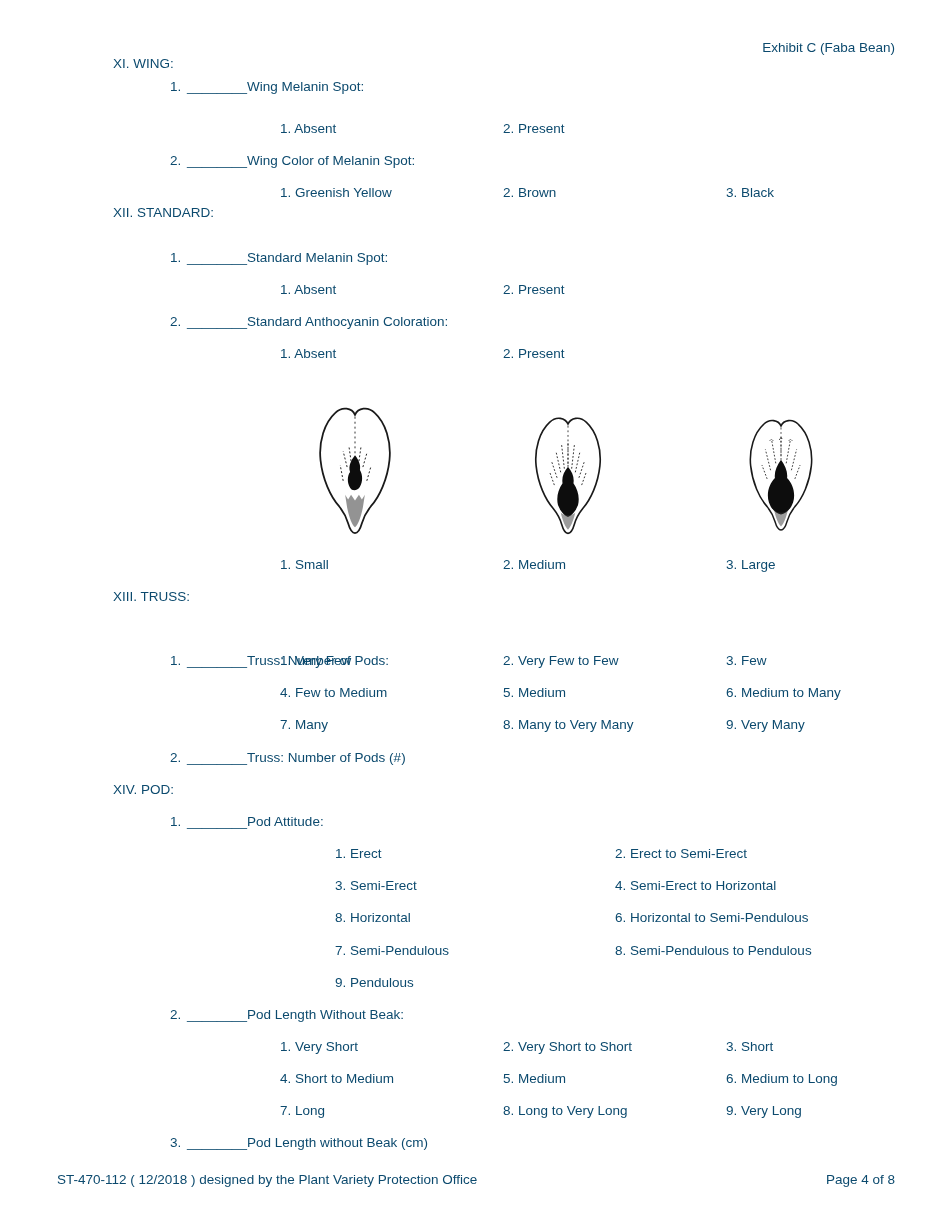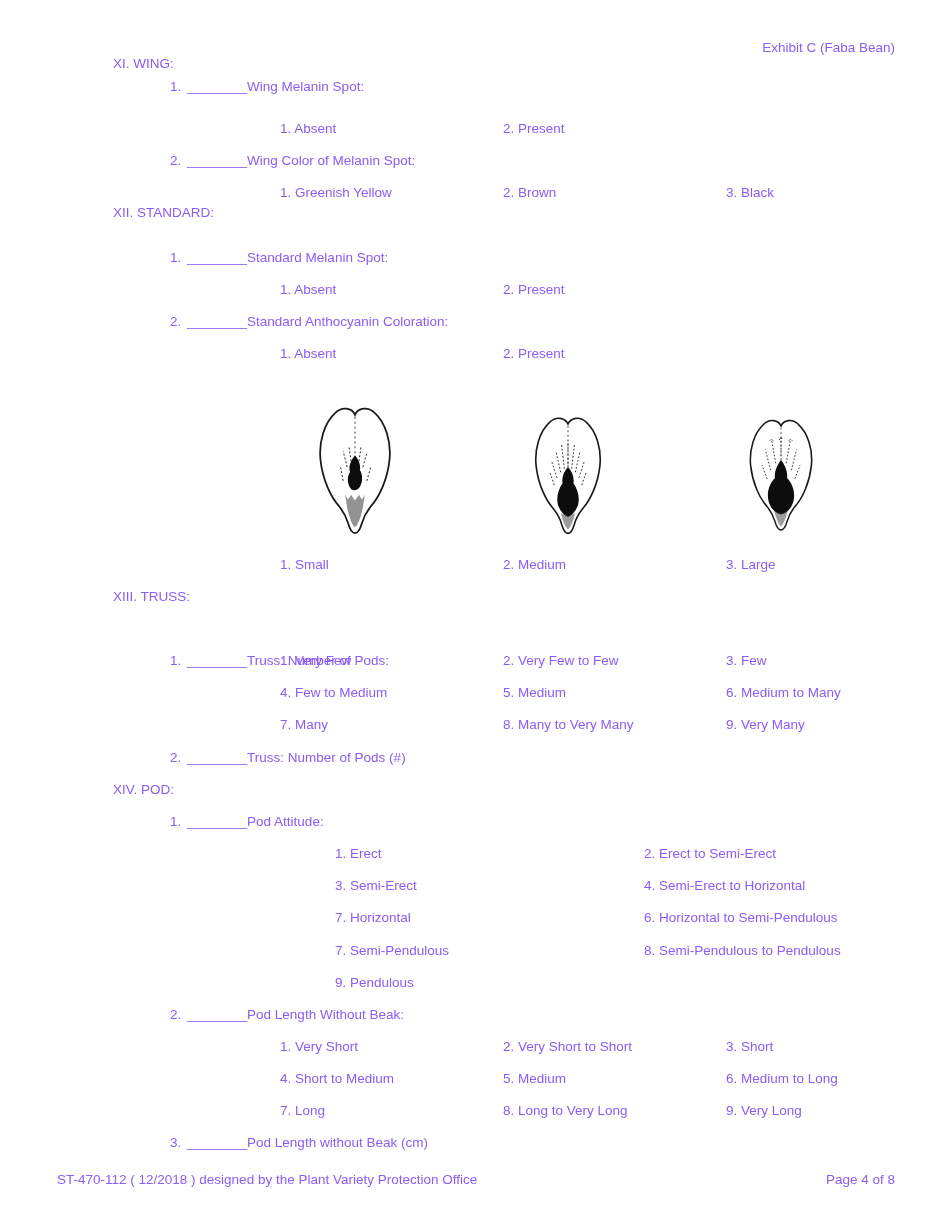--- a/index.html
+++ b/index.html
@@ -1,28 +1,28 @@
 <!DOCTYPE html>
 <html><head>
 <meta charset="utf-8">
 <style>
   html,body{margin:0;padding:0;background:#ffffff;}
   .page{
     position:relative;width:950px;height:1230px;background:#ffffff;
     font-family:"Liberation Sans","DejaVu Sans",sans-serif;
-    font-size:13.5px;color:#8b5cf6;overflow:hidden;
+    font-size:13.5px;color:#0c4a6e;overflow:hidden;
   }
   .line{position:absolute;left:0;width:100%;line-height:16px;white-space:nowrap;}
   .heading{left:113px;width:auto;}
   .item{left:170px;width:auto;}
   .num{display:inline-block;width:17px;}
   .blank{white-space:pre;}
   .opt{position:absolute;white-space:nowrap;}
   .c1{left:280px}.c2{left:503px}.c3{left:726px}
-  .w1{left:335px}.w2{left:644px}
+  .w1{left:335px}.w2{left:615px}
   .exhibit{position:absolute;top:40px;right:55px;white-space:nowrap;}
   .footer-left{position:absolute;left:57px;top:1172px;white-space:nowrap;}
   .footer-right{position:absolute;right:55px;top:1172px;white-space:nowrap;}
   .petal{position:absolute;}
 </style>
 </head>
 <body>
 
 <div class="page">
 
@@ -128,21 +128,21 @@
   </div>
   <div class="line" style="top:846px">
     <span class="opt w1">1. Erect</span>
     <span class="opt w2">2. Erect to Semi-Erect</span>
   </div>
   <div class="line" style="top:878px">
     <span class="opt w1">3. Semi-Erect</span>
     <span class="opt w2">4. Semi-Erect to Horizontal</span>
   </div>
   <div class="line" style="top:910px">
-    <span class="opt w1">7. Horizontal</span>
+    <span class="opt w1">8. Horizontal</span>
     <span class="opt w2">6. Horizontal to Semi-Pendulous</span>
   </div>
   <div class="line" style="top:943px">
     <span class="opt w1">7. Semi-Pendulous</span>
     <span class="opt w2">8. Semi-Pendulous to Pendulous</span>
   </div>
   <div class="line" style="top:975px">
     <span class="opt w1">9. Pendulous</span>
   </div>
 

